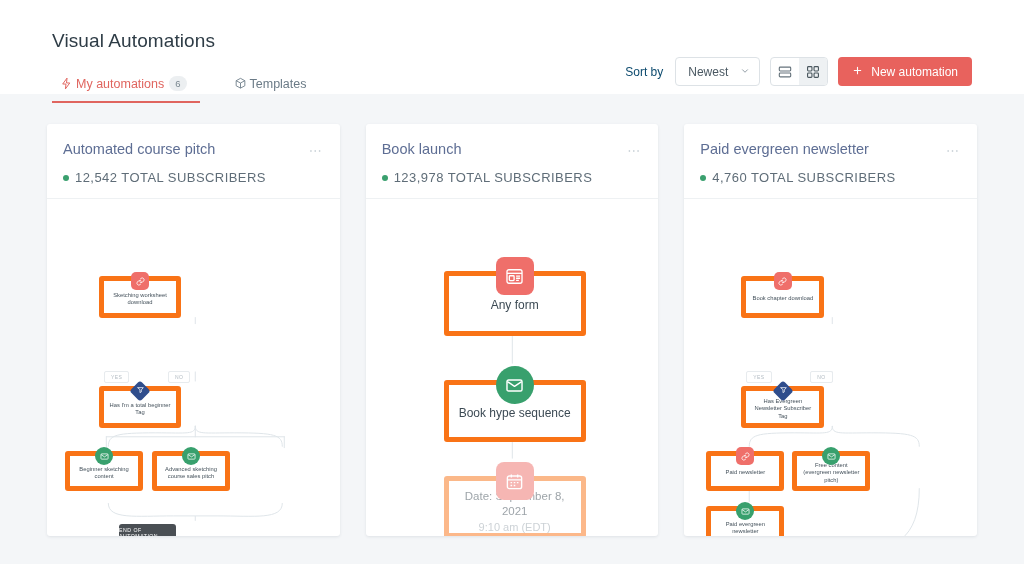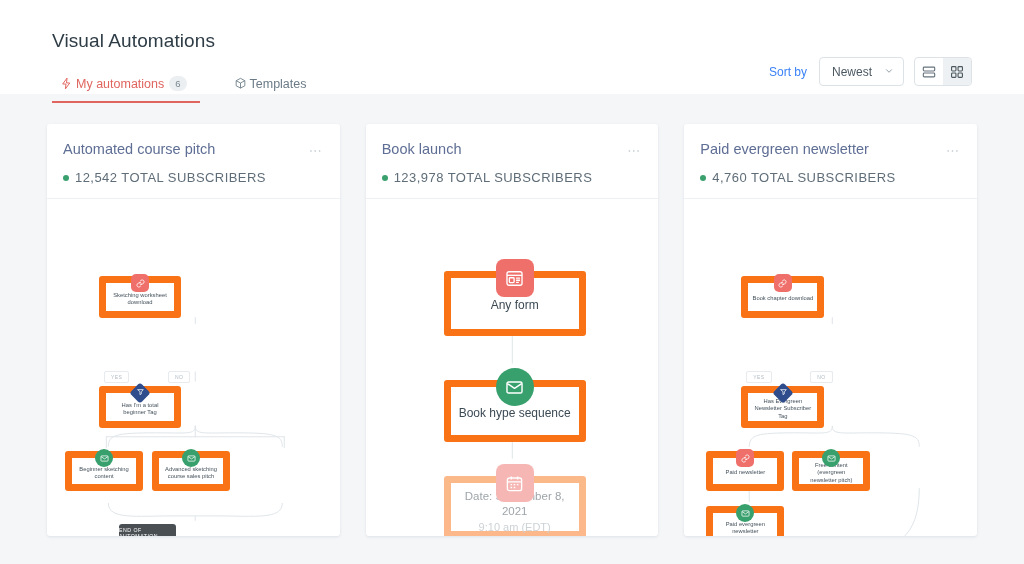--- a/index.html
+++ b/index.html
@@ -60,21 +60,21 @@
 
   
   .hdr-right {
     position: absolute;
     right: 52px;
     top: 57px;
     display: flex;
     align-items: center;
     gap: 10px;
   }
-  .sortby-label { font-size: 12px; color: #3b82f6; margin-right: 2px; }
+  .sortby-label { font-size: 12px; color: #0c4a6e; margin-right: 2px; }
   .select-box {
     border: 1px solid #dde2e6;
     border-radius: 4px;
     background: #fff;
     height: 29px;
     display: flex;
     align-items: center;
     gap: 12px;
     padding: 0 9px 0 12px;
     font-size: 12px;
@@ -145,21 +145,21 @@
     color: #5f6d78;
   }
   .dot { width: 6px; height: 6px; border-radius: 50%; background: #3aa06e; display: inline-block; }
 
   
   .canvas { position: relative; flex: 1; }
 
   .node {
     position: absolute;
     background: #fff;
-    border: 7px solid #f97316;
+    border: 5px solid #f97316;
     border-radius: 3px;
     text-align: center;
     color: #44515b;
     display: flex;
     align-items: center;
     justify-content: center;
     padding: 10px 4px 6px;
     line-height: 1.25;
   }
   .node .lbl { display: block; }
@@ -253,20 +253,28 @@
       <div class="vbtn sel">
         <svg width="14" height="14" viewBox="0 0 16 16" fill="none" stroke="#4b585f" stroke-width="1.3">
             <rect x="1.8" y="1.8" width="5" height="5" rx="1"></rect>
             <rect x="9.2" y="1.8" width="5" height="5" rx="1"></rect>
             <rect x="1.8" y="9.2" width="5" height="5" rx="1"></rect>
             <rect x="9.2" y="9.2" width="5" height="5" rx="1"></rect>
           </svg>
       </div>
     </div>
 
+    <button class="btn-primary">
+      <span>
+        <svg width="11" height="11" viewBox="0 0 24 24" fill="none" stroke="#fff" stroke-width="2.4" stroke-linecap="round">
+            <path d="M12 5v14M5 12h14"></path>
+          </svg>
+      </span>
+      <span>New automation</span>
+    </button>
   </div>
 </div>
 
 <div class="grid">
 
   <div class="card">
     <div class="card-head">
       <div class="card-head-top">
         <div class="card-title">Automated course pitch</div>
         <div class="dots">⋯</div>

